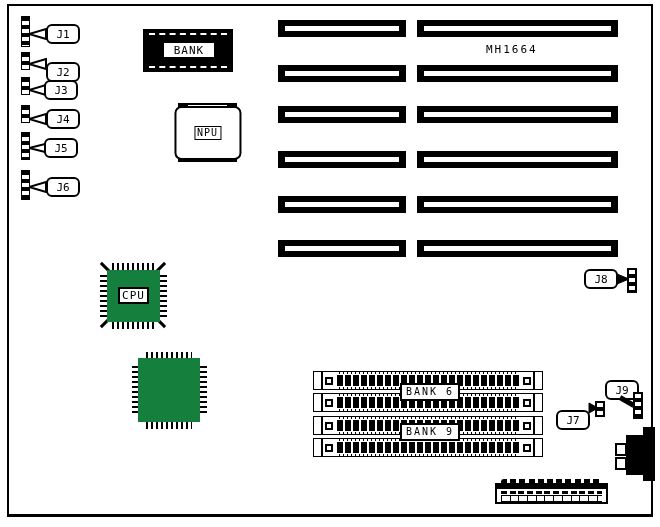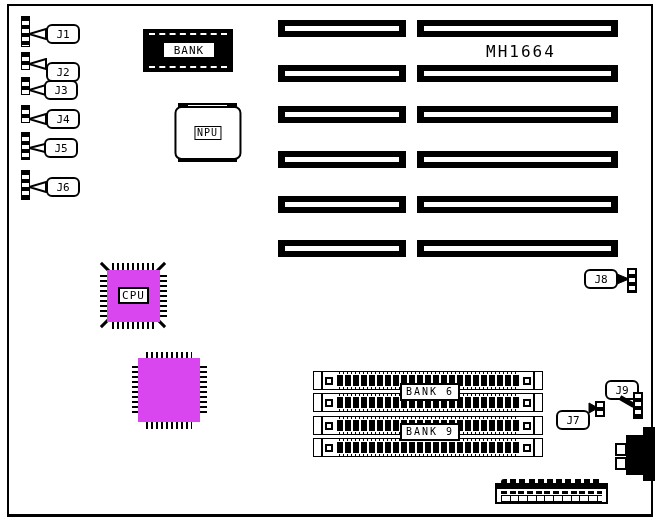--- a/index.html
+++ b/index.html
@@ -34,21 +34,21 @@
        border:2px solid #000;background:#fff;}
   .npu-c{position:absolute;width:8px;height:8px;background:#000;}
   .npu-ft{position:absolute;left:10px;right:10px;height:4px;
           background:repeating-linear-gradient(to right,#000 0 2px,transparent 2px 9px);}
   .npu-fs{position:absolute;top:10px;bottom:10px;width:4px;
           background:repeating-linear-gradient(to bottom,#000 0 2px,transparent 2px 9px);}
   .npu-lab-outer{position:absolute;left:50%;top:50%;transform:translate(-50%,-50%);
                  border:2px solid #000;border-radius:7px;background:#fff;padding:18px;}
   .npu-lab-inner{border:1px solid #000;padding:1px 2px;font-size:10px;line-height:1;letter-spacing:1px;}
   
-  .qfp{position:absolute;background:#d946ef;text-align:right;}
+  .qfp{position:absolute;background:#15803d;text-align:right;}
   .fr-h{position:absolute;height:7px;
         background:repeating-linear-gradient(to right,#000 0 2px,transparent 2px 5px);}
   .fr-v{position:absolute;width:7px;
         background:repeating-linear-gradient(to bottom,#000 0 2px,transparent 2px 5px);}
   .diag{position:absolute;width:13px;height:3px;background:#000;}
   
   .simm{position:absolute;left:313px;width:230px;height:19px;box-sizing:border-box;
         border:1px solid #000;background:#fff;display:flex;align-items:center;}
   .simm-end{width:7px;align-self:stretch;flex:none;}
   .simm-end.l{border-right:2px solid #000;}
@@ -57,21 +57,21 @@
   .simm-chips{flex:1;height:11px;margin:0 2px;position:relative;
         background:repeating-linear-gradient(to right,#000 0 6px,#fff 6px 8px);}
   .simm-chips::before{content:"";position:absolute;top:-3px;left:2px;right:2px;height:2px;
         background:repeating-linear-gradient(to right,#000 0 1px,transparent 1px 4px);}
   .simm-chips::after{content:"";position:absolute;bottom:-3px;left:2px;right:2px;height:2px;
         background:repeating-linear-gradient(to right,#000 0 1px,transparent 1px 4px);}
   .bank-label{position:absolute;left:400px;width:56px;height:14px;z-index:3;
         border:2px solid #000;background:#fff;display:flex;align-items:center;justify-content:center;
         font-size:10px;line-height:1;letter-spacing:2px;}
   
-  .model{position:absolute;left:486px;top:44px;font-size:16px;letter-spacing:2px;line-height:1;}
+  .model{position:absolute;left:486px;top:44px;font-size:11px;letter-spacing:2px;line-height:1;}
   
   .kb{position:absolute;background:#000;}
   .kb-tab{position:absolute;width:12px;height:13px;box-sizing:border-box;border:2px solid #000;background:#fff;}
   
   .pwr{position:absolute;left:495px;top:479px;width:113px;height:25px;}
   .pwr-ovals{position:absolute;top:0;left:6px;right:6px;height:6px;border-radius:3px;
         background:repeating-linear-gradient(to right,#000 0 6px,transparent 6px 9.2px);}
   .pwr-body{position:absolute;top:4px;left:0;right:0;bottom:0;box-sizing:border-box;
         border:2px solid #000;background:#fff;}
   .pwr-band{height:4px;background:#000;}

